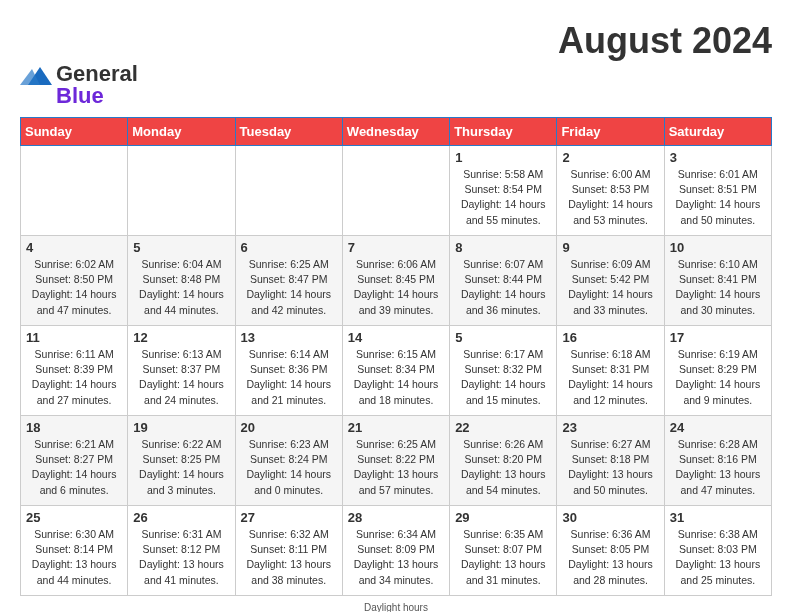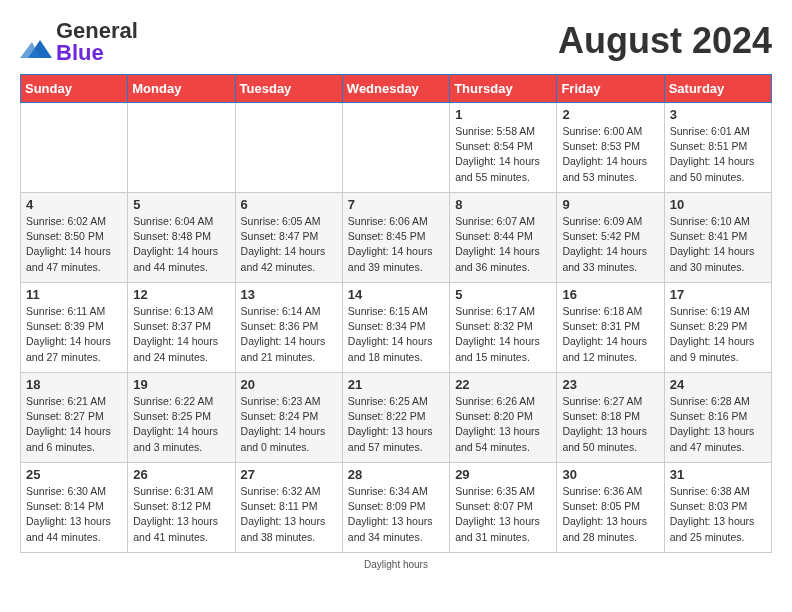--- a/index.html
+++ b/index.html
@@ -11,22 +11,23 @@
       padding: 20px;
     }
     .header {
       display: flex;
       align-items: flex-start;
       justify-content: space-between;
       margin-bottom: 10px;
     }
     .logo {
       display: flex;
-      align-items: flex-end;
+      align-items: flex-start;
       gap: 4px;
+      margin-top: 43px;
     }
     .logo-text {
       font-size: 22px;
       font-weight: bold;
       line-height: 1;
     }
     .logo-general { color: #333; }
     .logo-blue { color: #6d28d9; }
     .logo-icon {
       width: 32px;
@@ -73,20 +74,21 @@
       font-size: 13px;
       font-weight: bold;
       color: #333;
       display: block;
       margin-bottom: 2px;
     }
     .day-info {
       font-size: 10.5px;
       line-height: 1.45;
       color: #333;
+      text-align: center;
     }
     .empty-cell {
       background: #fff !important;
     }
     .footer-note {
       font-size: 10px;
       color: #555;
       margin-top: 6px;
       text-align: center;
     }
@@ -162,21 +164,21 @@
         </td>
         <td>
           <span class="day-number">5</span>
           <div class="day-info">Sunrise: 6:04 AM
 Sunset: 8:48 PM
 Daylight: 14 hours
 and 44 minutes.</div>
         </td>
         <td>
           <span class="day-number">6</span>
-          <div class="day-info">Sunrise: 6:05 AM
+          <div class="day-info">Sunrise: 6:25 AM
 Sunset: 8:47 PM
 Daylight: 14 hours
 and 42 minutes.</div>
         </td>
         <td>
           <span class="day-number">7</span>
           <div class="day-info">Sunrise: 6:06 AM
 Sunset: 8:45 PM
 Daylight: 14 hours
 and 39 minutes.</div>

